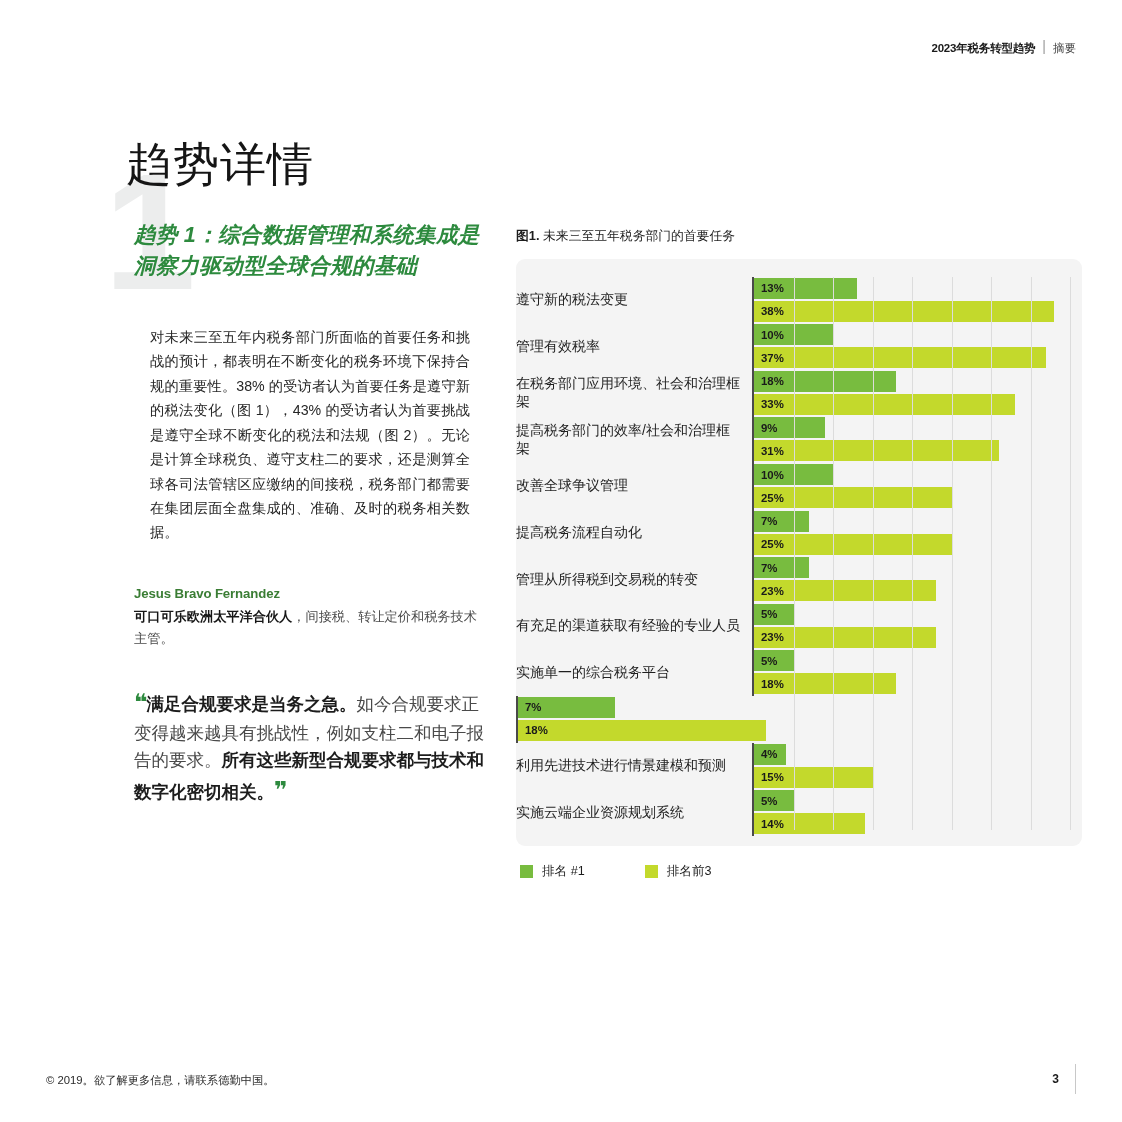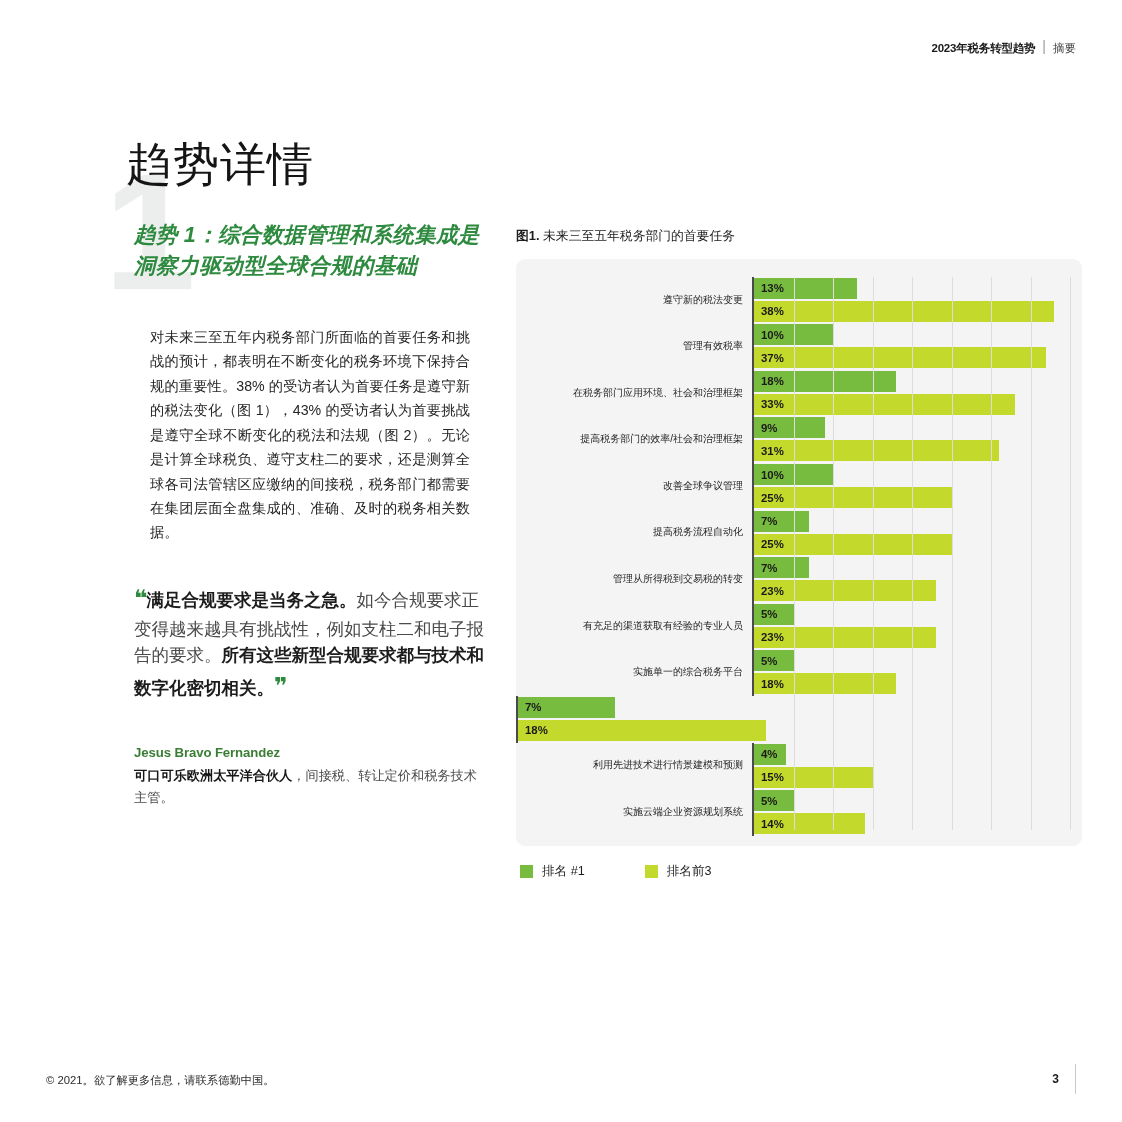--- a/index.html
+++ b/index.html
@@ -171,24 +171,23 @@
   }
   .chart-row {
     display: flex;
     align-items: center;
     height: 46.6px;
     position: relative;
   }
   .cat-label {
     width: 236px;
     flex: 0 0 236px;
-    text-align: right;
     padding-right: 9px;
     box-sizing: border-box;
-    font-size: 10px;
+    font-size: 14px;
     line-height: 1.28;
     color: #1f1f1f;
     position: relative;
     z-index: 3;
   }
   .bars-area {
     flex: 1;
     position: relative;
     height: 46.6px;
     border-left: 2px solid #4a4a4a;
@@ -295,27 +294,27 @@
 
 <div id="watermark-numeral">1</div>
 <h1 id="main-title">趋势详情</h1>
 
 <div id="left-column">
 
   <h2 id="trend-heading">趋势 1：综合数据管理和系统集成是洞察力驱动型全球合规的基础</h2>
 
   <p id="body-paragraph">对未来三至五年内税务部门所面临的首要任务和挑战的预计，都表明在不断变化的税务环境下保持合规的重要性。38% 的受访者认为首要任务是遵守新的税法变化（图 1），43% 的受访者认为首要挑战是遵守全球不断变化的税法和法规（图 2）。无论是计算全球税负、遵守支柱二的要求，还是测算全球各司法管辖区应缴纳的间接税，税务部门都需要在集团层面全盘集成的、准确、及时的税务相关数据。</p>
 
-  <div id="pull-quote">
-    <span class="qmark">❝</span><span class="q-strong">满足合规要求是当务之急。</span><span class="q-normal">如今合规要求正变得越来越具有挑战性，例如支柱二和电子报告的要求。</span><span class="q-strong">所有这些新型合规要求都与技术和数字化密切相关。</span><span class="qmark">❞</span>
-  </div>
-
   <div id="attribution">
     <span class="attr-name">Jesus Bravo Fernandez</span>
     <span class="attr-role">可口可乐欧洲太平洋合伙人</span><span class="attr-detail">，间接税、转让定价和税务技术主管。</span>
+  </div>
+
+  <div id="pull-quote">
+    <span class="qmark">❝</span><span class="q-strong">满足合规要求是当务之急。</span><span class="q-normal">如今合规要求正变得越来越具有挑战性，例如支柱二和电子报告的要求。</span><span class="q-strong">所有这些新型合规要求都与技术和数字化密切相关。</span><span class="qmark">❞</span>
   </div>
 
 </div>
 
 <div id="figure-block">
 
   <div id="figure-caption">
     <span class="fig-label">图1.</span>
     <span>未来三至五年税务部门的首要任务</span>
   </div>
@@ -472,17 +471,17 @@
       <span>排名 #1</span>
     </div>
     <div class="legend-entry">
       <span class="legend-swatch" id="sw2" style="background: rgb(195, 217, 44);"></span>
       <span>排名前3</span>
     </div>
   </div>
 
 </div>
 
-<div id="page-footer">© 2021。欲了解更多信息，请联系德勤中国。</div>
+<div id="page-footer">© 2019。欲了解更多信息，请联系德勤中国。</div>
 <div id="page-number-block">
   <span>3</span>
   <span class="pn-rule"></span>
 </div>
 
 </body></html>

